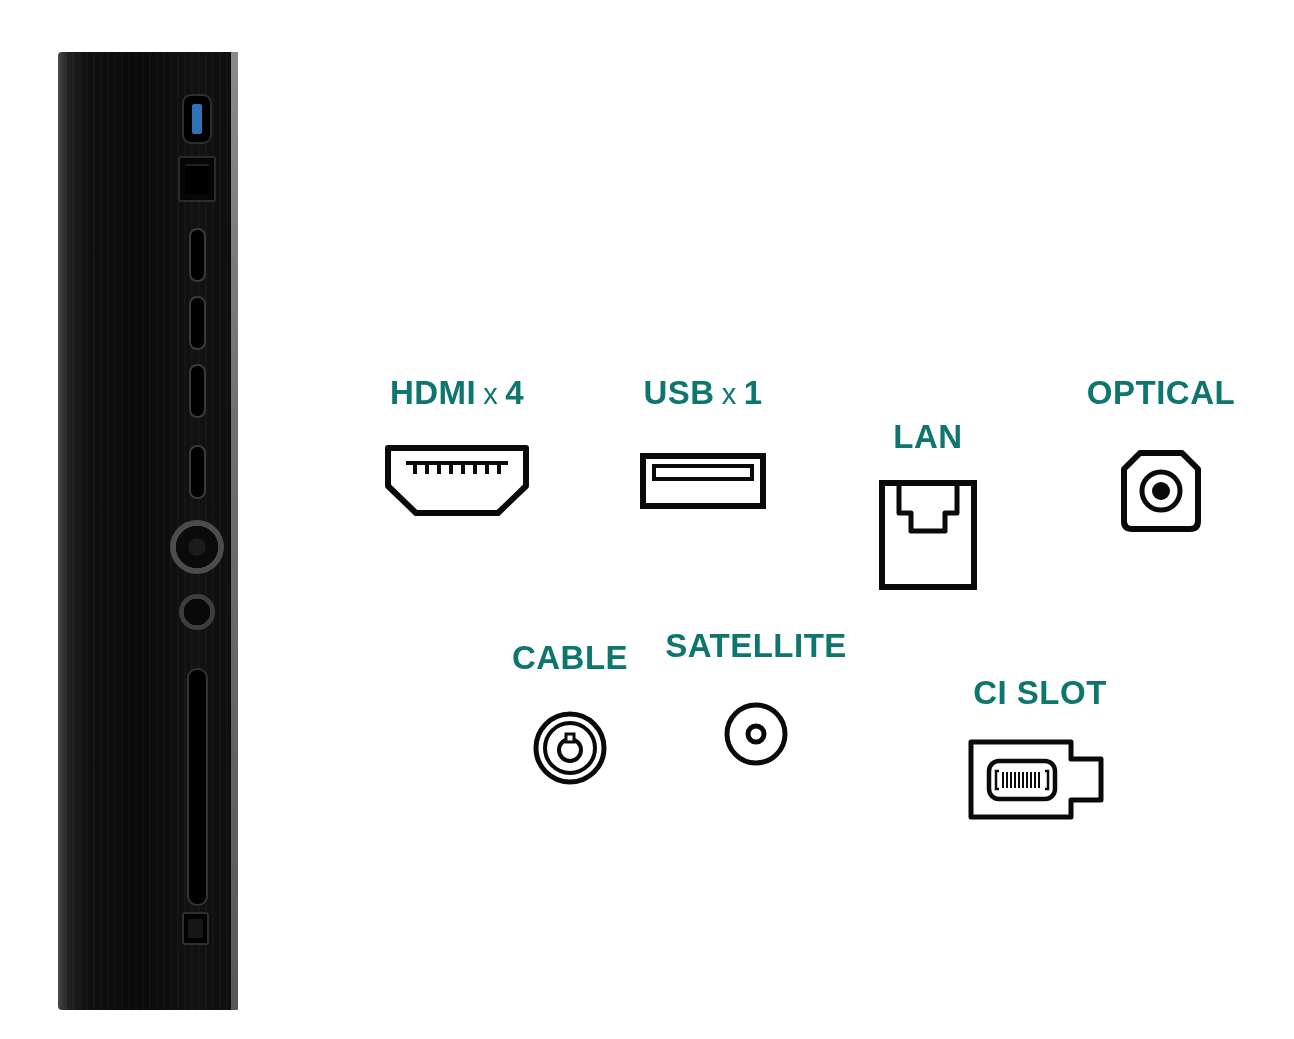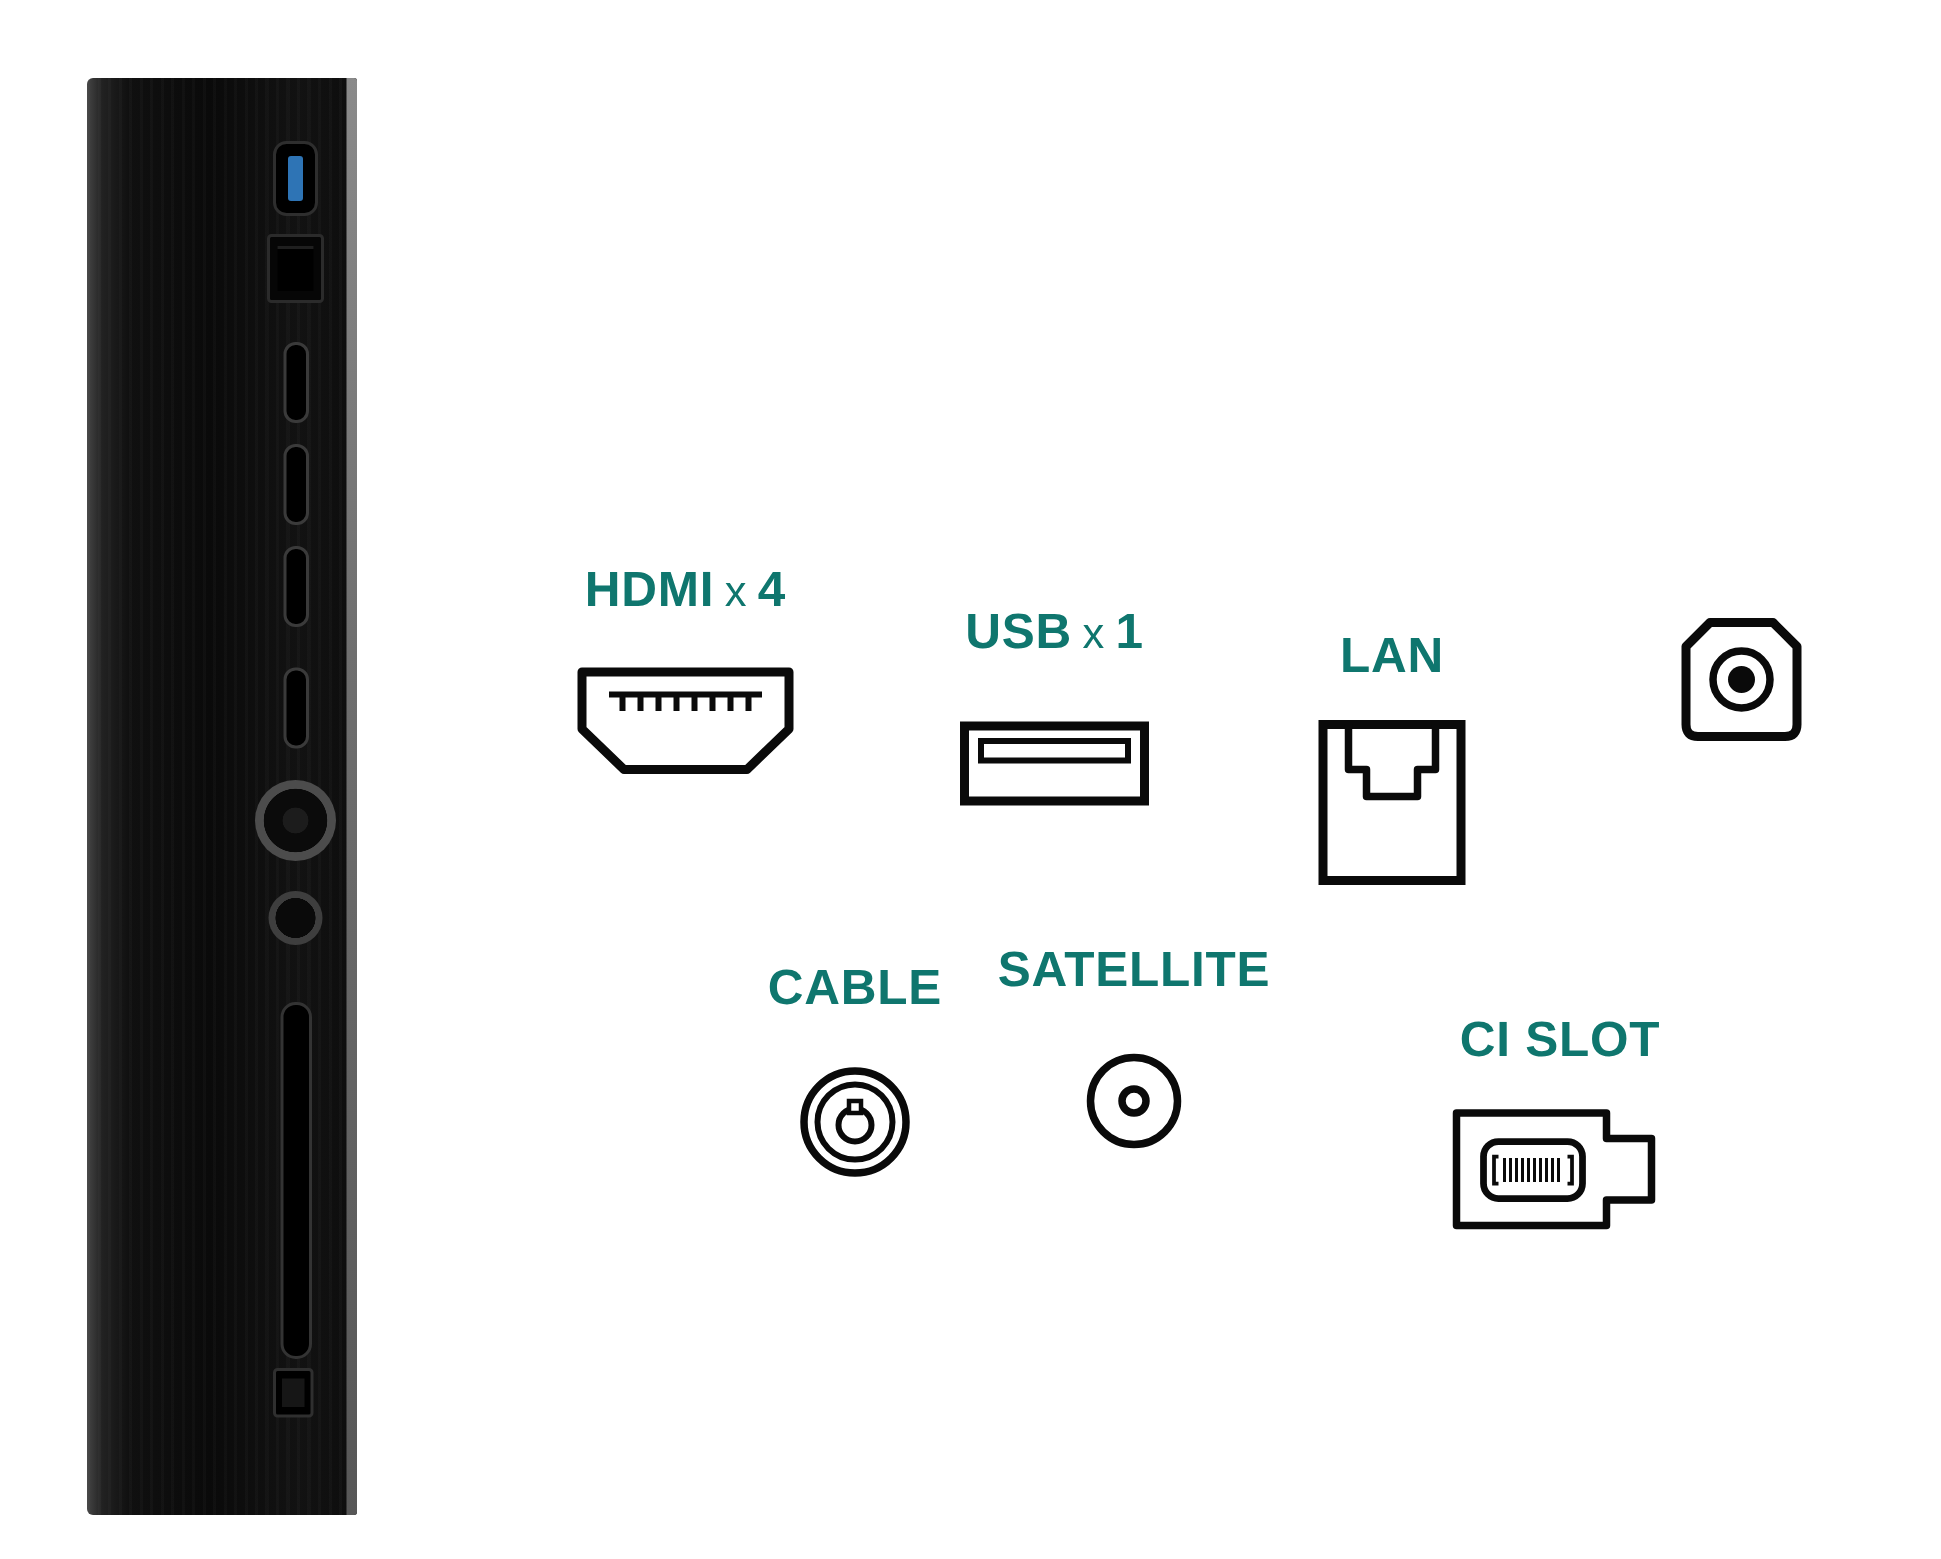--- a/index.html
+++ b/index.html
@@ -41,21 +41,21 @@
   
   .port-group{position:absolute;text-align:center;}
   .port-label{
     font-weight:700;font-size:33px;color:#0f766e;letter-spacing:.5px;white-space:nowrap;
   }
   .port-label .x{font-weight:400;font-size:29px;margin:0 7px;}
   .port-icon{display:flex;justify-content:center;}
   svg{display:block;}
 
   .g-hdmi   {left:347px;top:374px;width:220px;}
-  .g-usb    {left:593px;top:374px;width:220px;margin-top:28px;}
+  .g-usb    {left:593px;top:374px;width:220px;}
   .g-lan    {left:818px;top:374px;width:220px;margin-top:44px;}
   .g-optical{left:1051px;top:374px;width:220px;}
   .g-cable  {left:460px;top:627px;width:220px;margin-top:12px;}
   .g-sat    {left:646px;top:627px;width:220px;}
   .g-ci     {left:930px;top:627px;width:220px;margin-top:47px;}
 
   .g-hdmi    .port-icon{margin-top:30px;}
   .g-usb     .port-icon{margin-top:40px;}
   .g-lan     .port-icon{margin-top:23px;}
   .g-optical .port-icon{margin-top:33px;}
@@ -119,20 +119,23 @@
   </div>
   <div class="port-icon">
     <svg width="100" height="112" viewBox="0 0 100 112">
       <rect x="4" y="4" width="92" height="104" fill="none" stroke="#0a0a0a" stroke-width="6"></rect>
       <path d="M21 4 V34 H33 V52 H67 V34 H79 V4" fill="none" stroke="#0a0a0a" stroke-width="5" stroke-linejoin="round"></path>
     </svg>
   </div>
 </div>
 
 <div class="port-group g-optical">
+  <div class="port-label">
+    <span>OPTICAL</span>
+  </div>
   <div class="port-icon">
     <svg width="90" height="90" viewBox="0 0 90 90">
       <path d="M8 24 L24 8 H66 L82 24 V76 Q82 84 74 84 H16 Q8 84 8 76 Z" fill="none" stroke="#0a0a0a" stroke-width="6" stroke-linejoin="round"></path>
       <circle cx="45" cy="46" r="19" fill="none" stroke="#0a0a0a" stroke-width="5"></circle>
       <circle cx="45" cy="46" r="9" fill="#0a0a0a"></circle>
     </svg>
   </div>
 </div>
 
 <div class="port-group g-cable">

